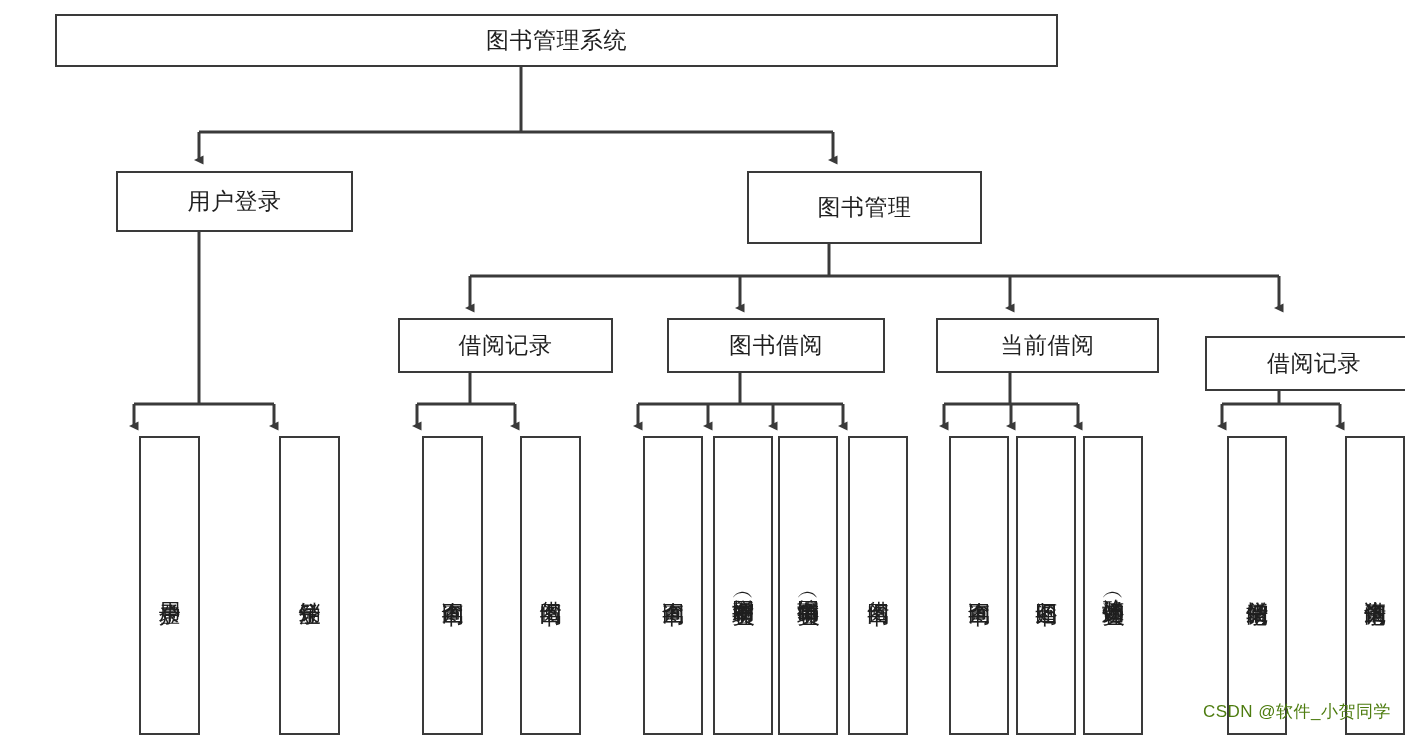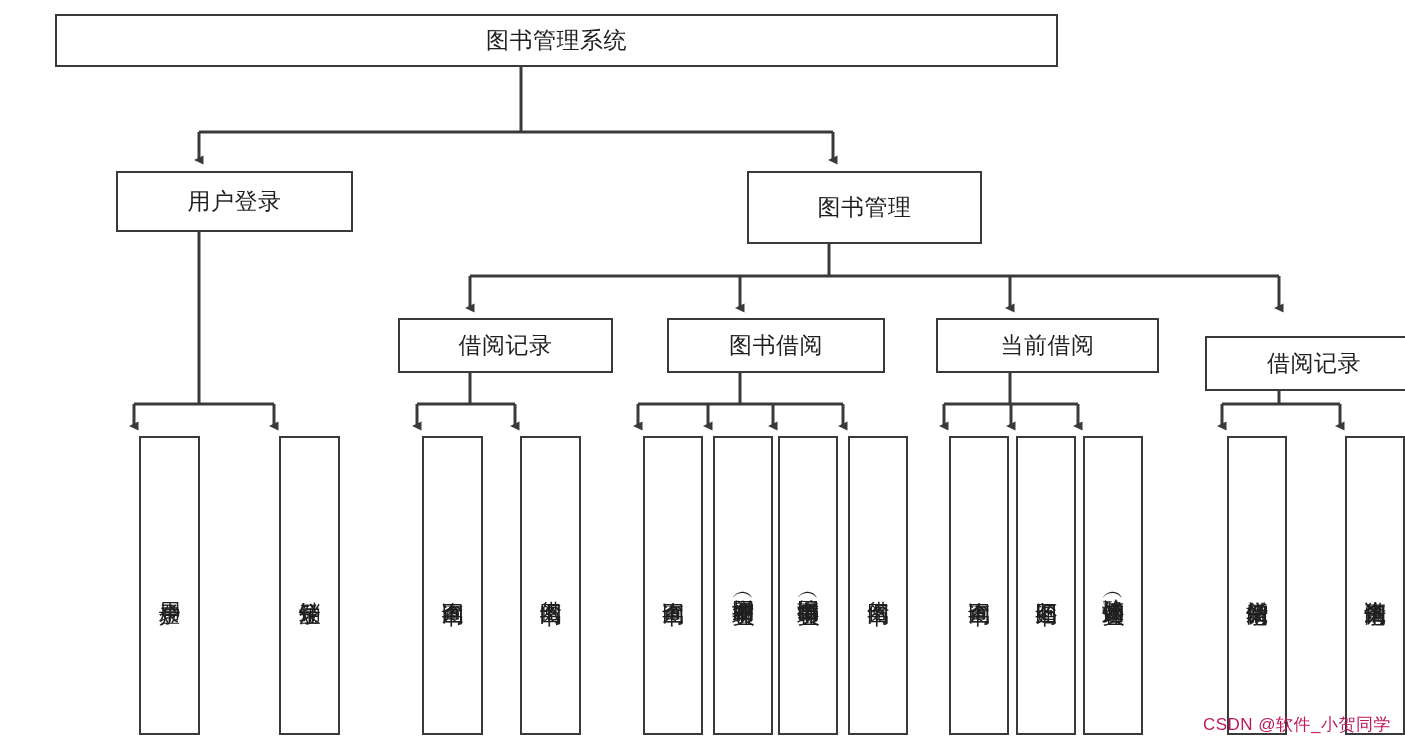--- a/index.html
+++ b/index.html
@@ -60,23 +60,23 @@
     writing-mode: vertical-rl;
     text-orientation: upright;
     font-size: 22px;
     line-height: 1.02;
     letter-spacing: 1px;
     white-space: nowrap;
   }
   .watermark {
     position: absolute;
     right: 14px;
-    bottom: 11px;
+    bottom: 24px;
     font-size: 17px;
-    color: #be185d;
+    color: #4d7c0f;
     letter-spacing: 0.5px;
     white-space: nowrap;
     z-index: 5;
     pointer-events: none;
   }
 </style>
 </head>
 <body>
 
 <div id="canvas">

